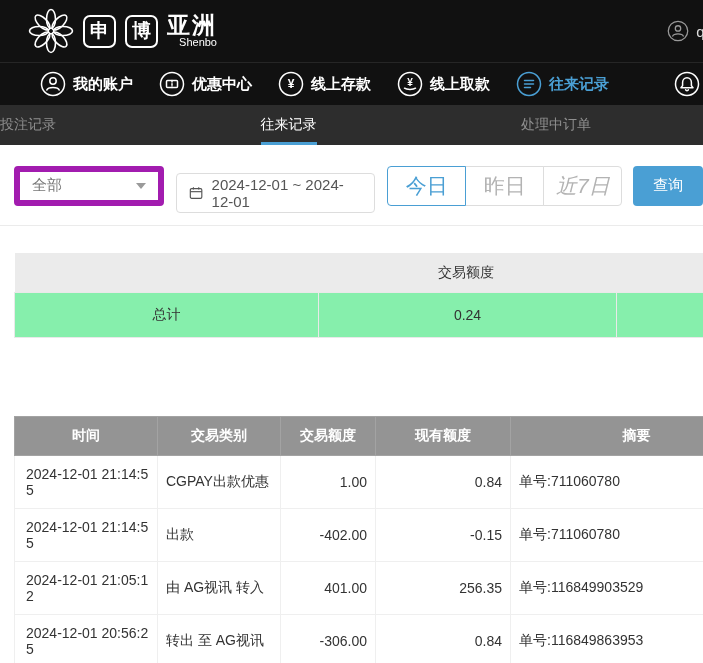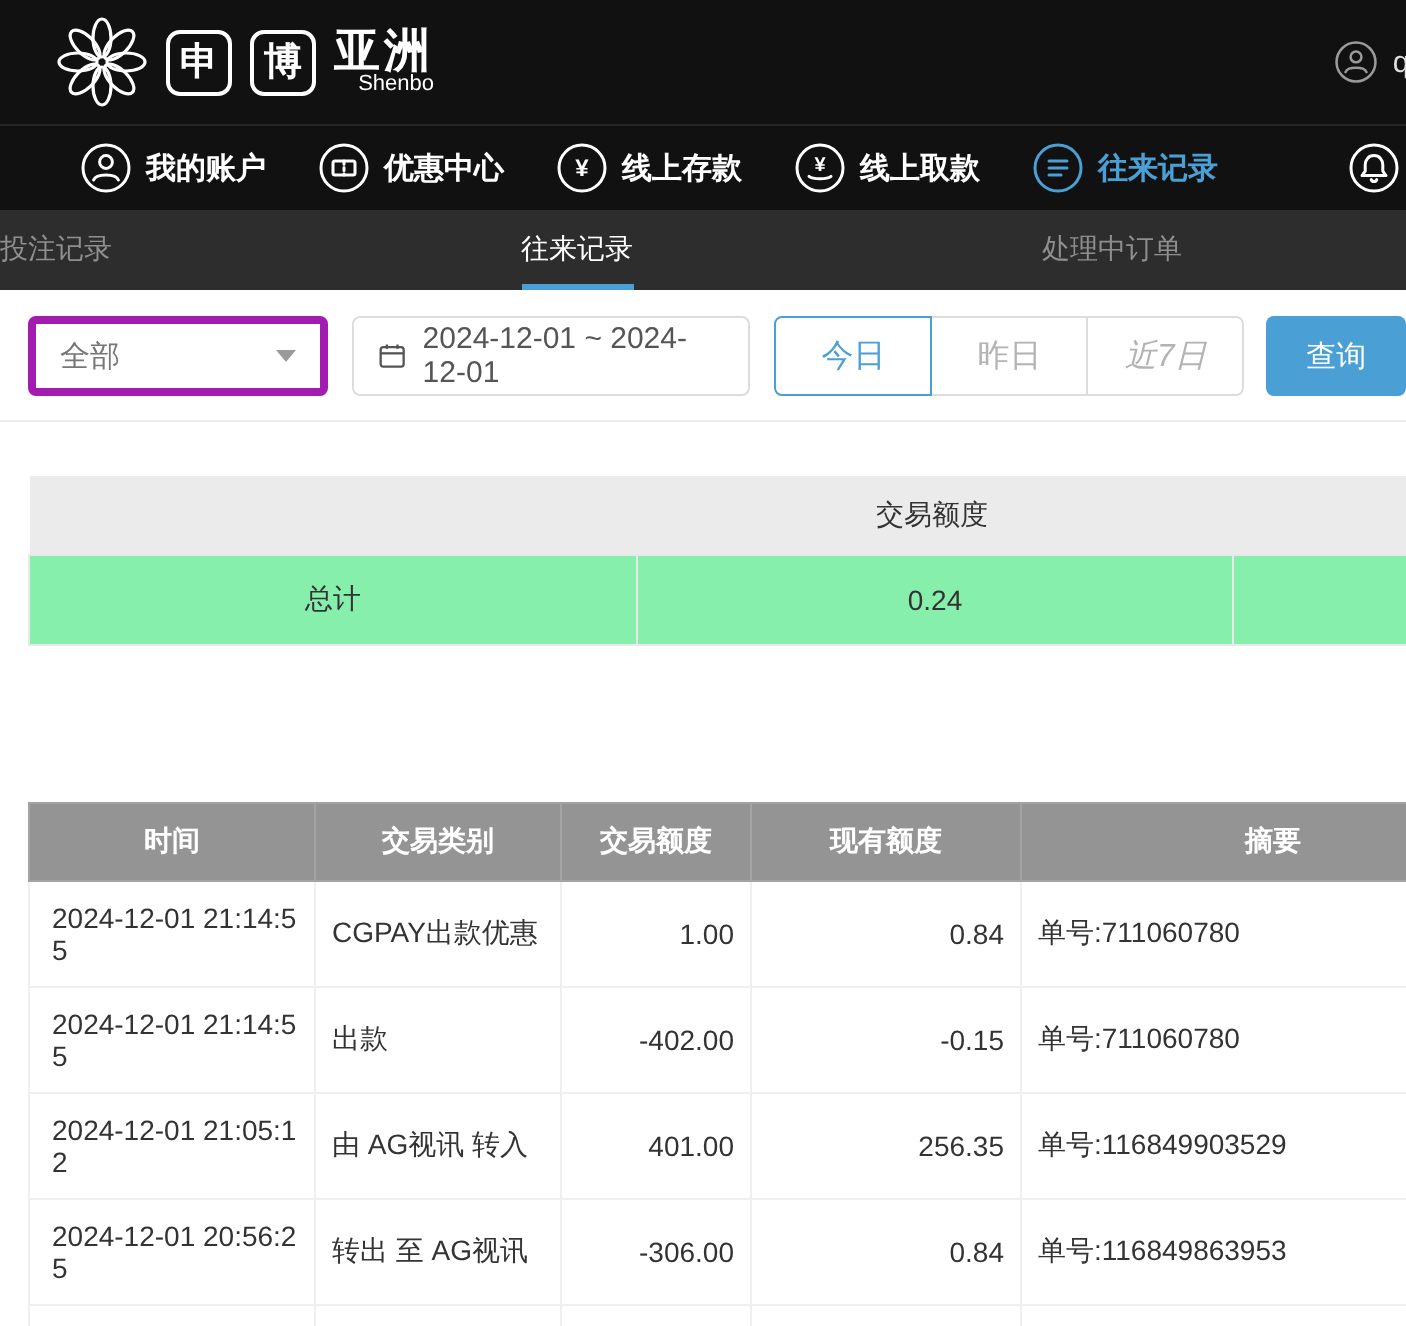--- a/index.html
+++ b/index.html
@@ -29,28 +29,28 @@
 
   
   .subnav{height:40px;background:#2d2d2d;display:flex;justify-content:space-between;align-items:stretch;
           gap:36px;padding-right:112px;}
   .subnav-item{color:#8f8f8f;font-size:14px;display:flex;align-items:center;cursor:pointer;
                border-bottom:3px solid transparent;padding-top:3px;box-sizing:border-box;}
   .subnav-item.active{color:#fff;border-bottom-color:var(--accent);}
 
   
   .filters{display:flex;align-items:center;padding:13px 0 12px 14px;border-bottom:1px solid #ebebeb;background:#fff;}
-  .selectbox{width:163px;height:40px;border:4px solid #a21caf;border-radius:4px;display:flex;align-items:center;
+  .selectbox{width:163px;height:40px;border:6px solid #a21caf;border-radius:4px;display:flex;align-items:center;
              padding:0 12px;color:#777;font-size:15px;box-sizing:border-box;cursor:pointer;background:#fff;}
   .caret{margin-left:auto;width:0;height:0;border-left:5px solid transparent;border-right:5px solid transparent;
          border-top:6px solid #9a9a9a;}
   .datebox{margin-left:12px;width:218px;height:40px;border:1px solid #ddd;border-radius:4px;display:flex;
-           align-items:center;gap:8px;padding:0 12px;color:#555;font-size:15px;box-sizing:border-box;cursor:pointer;background:#fff;}
+           align-items:center;gap:8px;padding:0 12px;color:#555;font-size:15px;box-sizing:border-box;cursor:pointer;background:#fff;margin-top:15px;}
   .quick{margin-left:12px;display:flex;}
-  .qbtn{width:79px;height:40px;background:#fff;border:1px solid #ddd;color:#b3b3b3;font-size:16px;
+  .qbtn{width:79px;height:40px;background:#fff;border:1px solid #ddd;color:#b3b3b3;font-size:21px;
         margin-left:-1px;cursor:pointer;box-sizing:border-box;font-family:inherit;}
   .qbtn:first-child{border-radius:4px 0 0 4px;margin-left:0;}
   .qbtn:last-child{border-radius:0 4px 4px 0;font-style:italic;}
   .qbtn.active{border-color:var(--accent);color:var(--accent);position:relative;z-index:1;}
   .search-btn{margin-left:11px;width:76px;height:40px;background:var(--accent);color:#fff;font-size:15px;
               border:none;border-radius:4px;cursor:pointer;font-family:inherit;}
 
   
   .sumtable{margin:27px 0 0 14px;border-collapse:collapse;table-layout:fixed;width:903px;}
   .sumtable th{height:37px;background:#ebebeb;font-weight:normal;font-size:14px;color:#333;}

